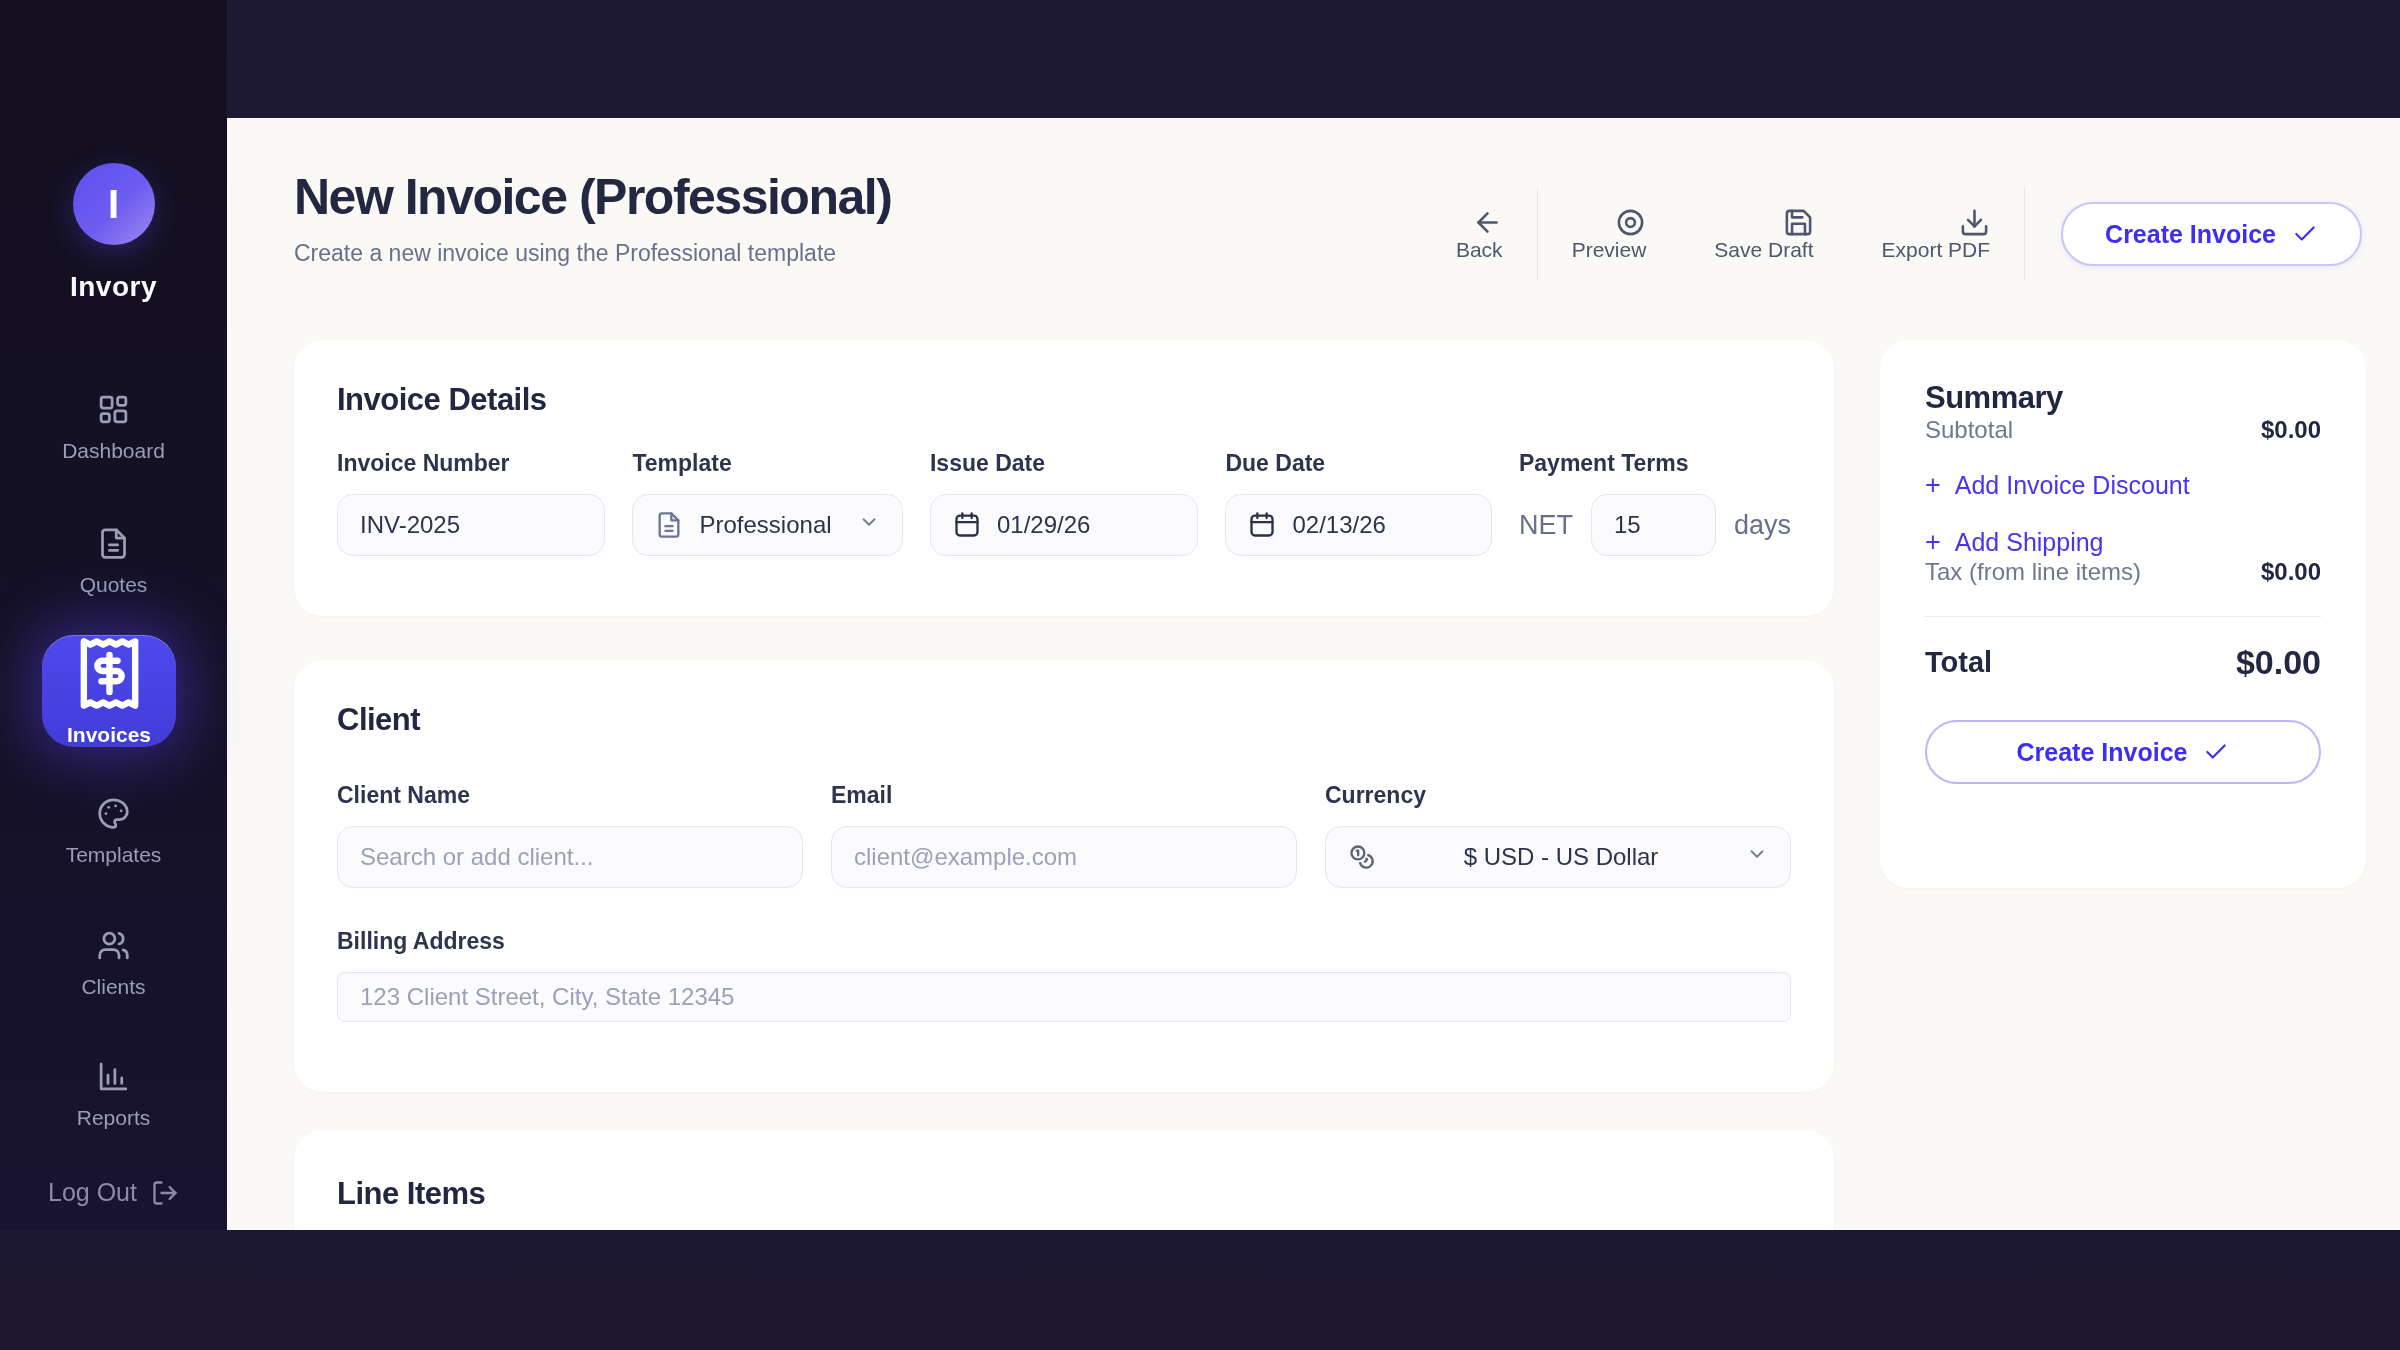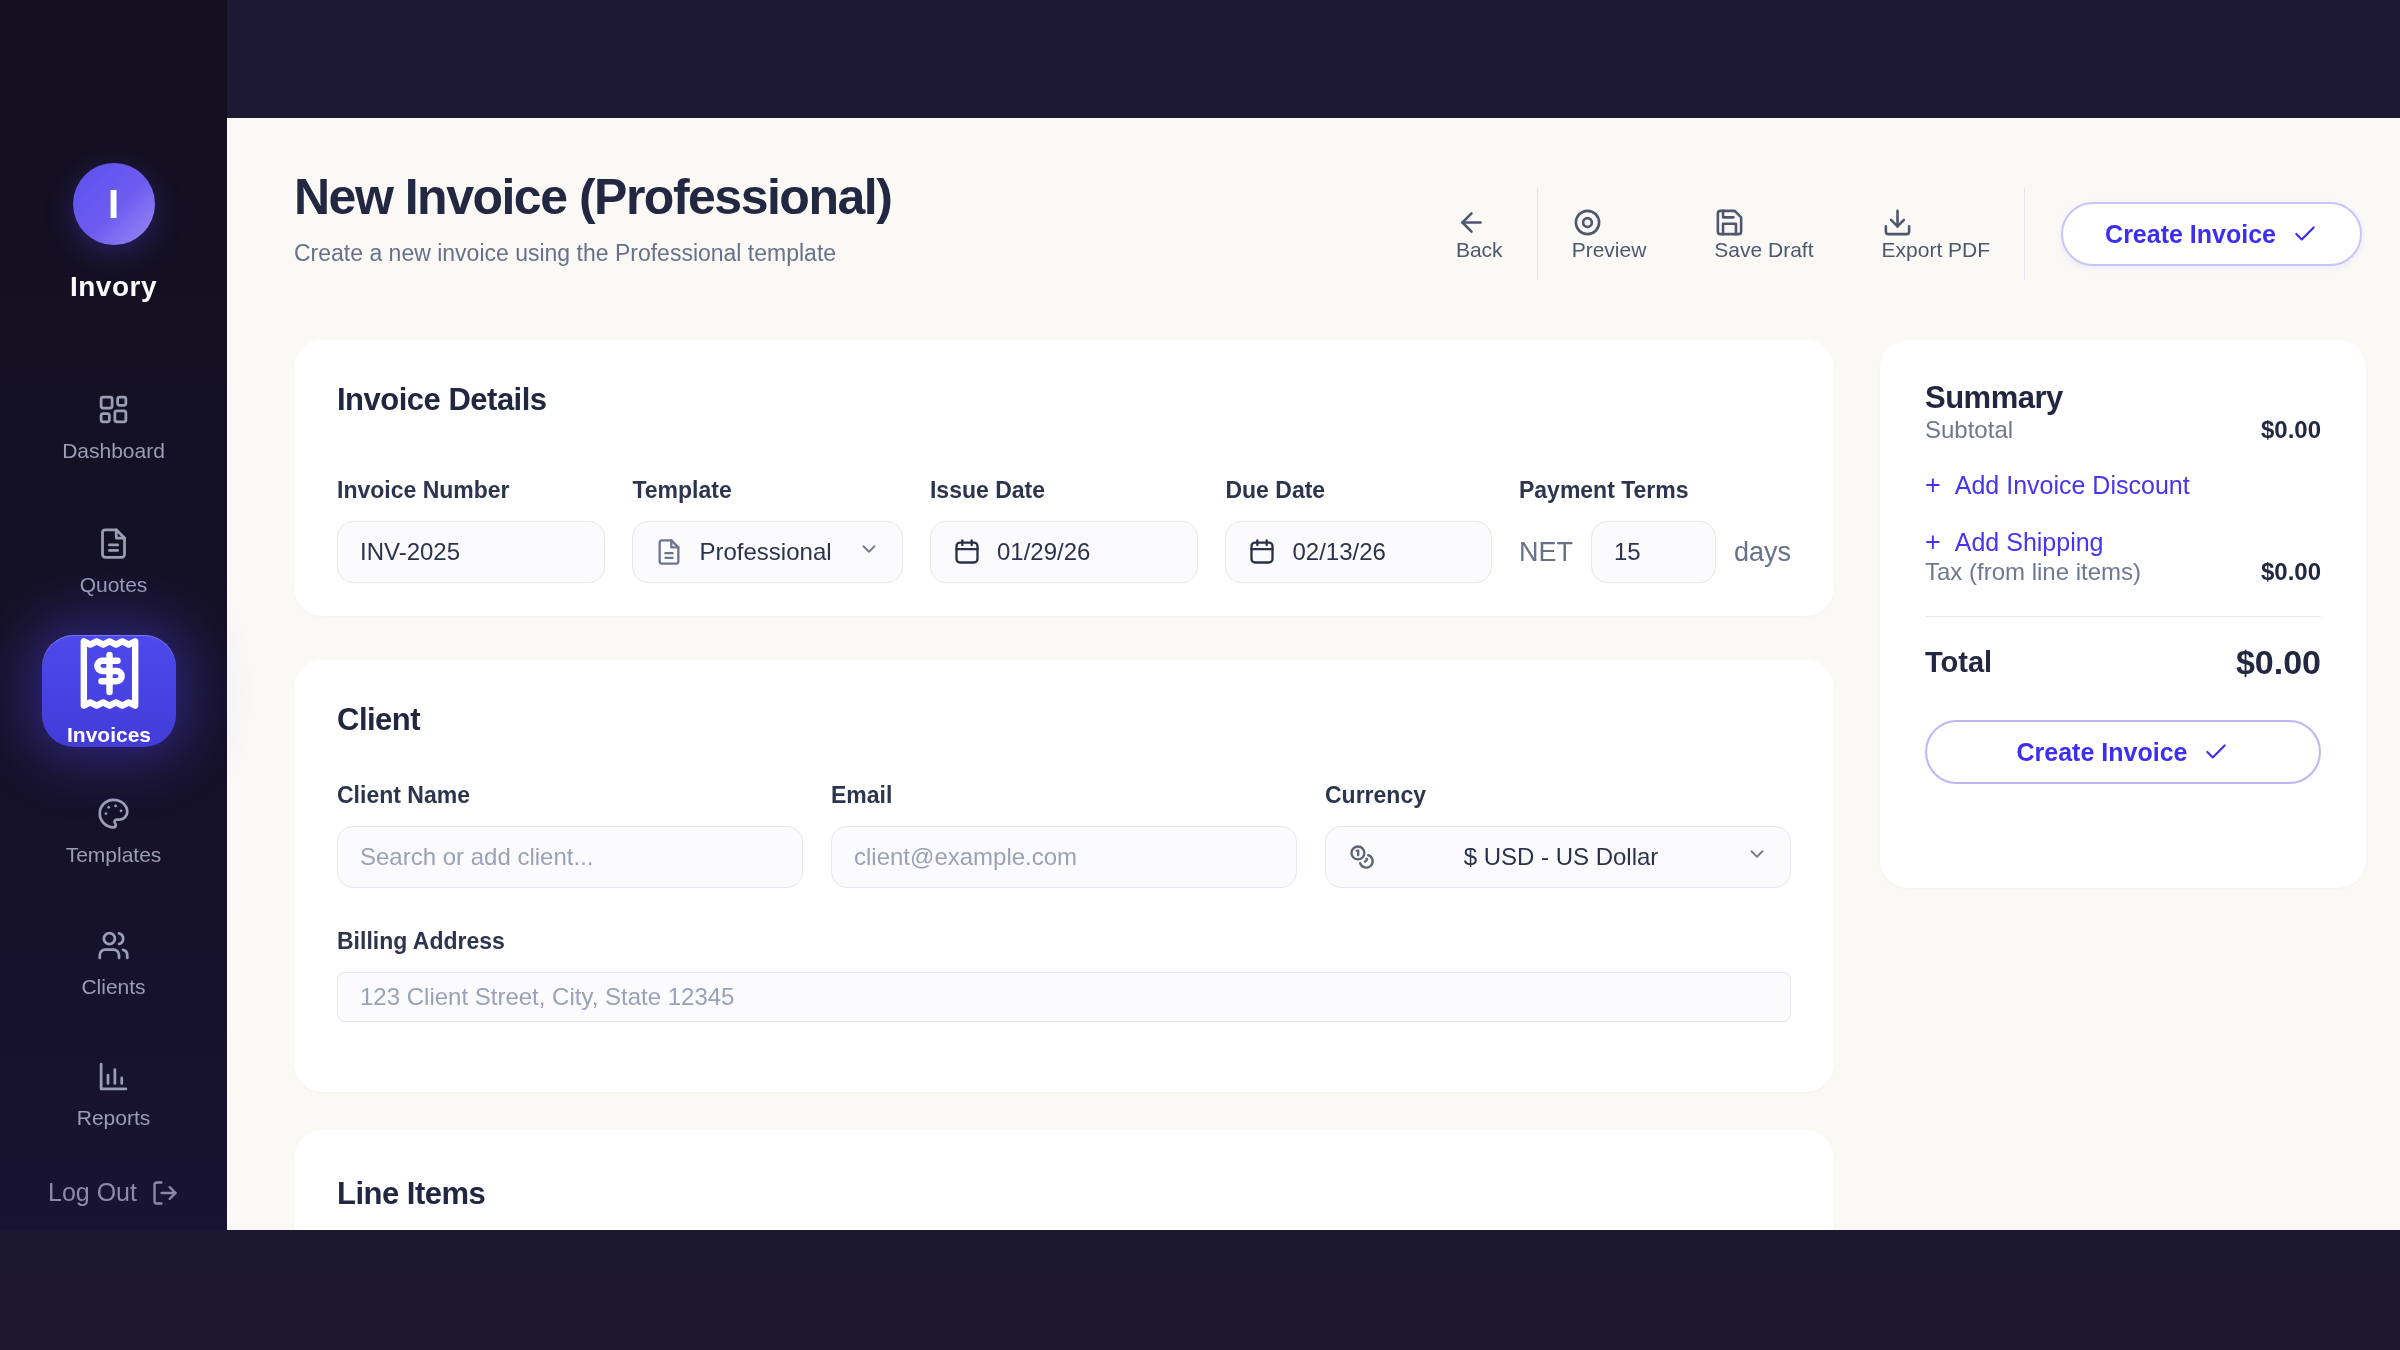--- a/index.html
+++ b/index.html
@@ -35,39 +35,39 @@
   
   .topband { position:absolute; left:227px; right:0; top:0; height:118px; background:#1e1933; }
   .bottomband { position:absolute; left:0; right:0; top:1230px; height:120px; z-index:3;
                 background:linear-gradient(180deg,#1d1831 0%,#1c172e 100%); }
   .main { position:absolute; left:227px; top:118px; width:2173px; height:1112px; background:#faf9f6; overflow:hidden; }
 
   
   .page-title { position:absolute; left:67px; top:50px; font-size:50px; font-weight:800; color:#232842; letter-spacing:-1.5px; }
   .page-subtitle { position:absolute; left:67px; top:122px; font-size:23px; color:#68708a; }
   .toolbar { position:absolute; right:38px; top:70px; display:flex; align-items:center; }
-  .tool-btn { display:flex; flex-direction:column; align-items:flex-start; color:#4e576e; cursor:pointer; padding:0 34px; }
+  .tool-btn { display:flex; flex-direction:column; align-items:flex-end; color:#4e576e; cursor:pointer; padding:0 34px; }
   .tool-btn svg { width:31px; height:31px; }
   .tool-label { font-size:21px; }
   .tool-sep { width:1px; height:92px; background:#e3e4ee; }
   .create-btn { margin-left:36px; height:64px; padding:0 42px; border-radius:999px; background:#ffffff;
                 border:2px solid #c9c5fb; display:flex; align-items:center; gap:16px; cursor:pointer;
                 color:#3c2ef2; font-size:25px; font-weight:700; box-shadow:0 2px 6px rgba(60,46,242,.08); }
   .create-btn svg { width:26px; height:26px; }
 
   
   .card { position:absolute; background:#ffffff; border-radius:28px; box-shadow:0 1px 3px rgba(25,25,60,.03); }
   .card-heading { font-size:31px; font-weight:700; color:#222741; letter-spacing:-.5px; }
 
   .card-details { left:67px; top:222px; width:1540px; height:276px; padding:42px 43px; }
   .card-client  { left:67px; top:542px; width:1540px; height:432px; padding:42px 43px; }
   .card-line    { left:67px; top:1012px; width:1540px; height:260px; padding:46px 43px; }
   .card-summary { left:1653px; top:222px; width:486px; height:548px; padding:40px 45px; }
 
-  .fields-row { display:flex; gap:27px; margin-top:59px; }
+  .fields-row { display:flex; gap:27px; margin-top:32px; }
   .field { display:flex; flex-direction:column; gap:17px; }
   .field-label { font-size:23px; font-weight:600; color:#2d354e; }
   .control { height:62px; border:1.5px solid #e4e6f1; background:#fbfbfd; border-radius:16px;
              display:flex; align-items:center; padding:0 22px; gap:16px; font-size:24px; color:#2c334c; }
   .control input { border:none; outline:none; background:transparent; width:100%;
                    font:inherit; color:#2c334c; font-family:inherit; }
   .control input::placeholder { color:#9aa1b8; }
   .control svg { flex:none; }
   .chev { margin-left:auto; color:#737b92; }
   .chev svg { width:22px; height:22px; }

